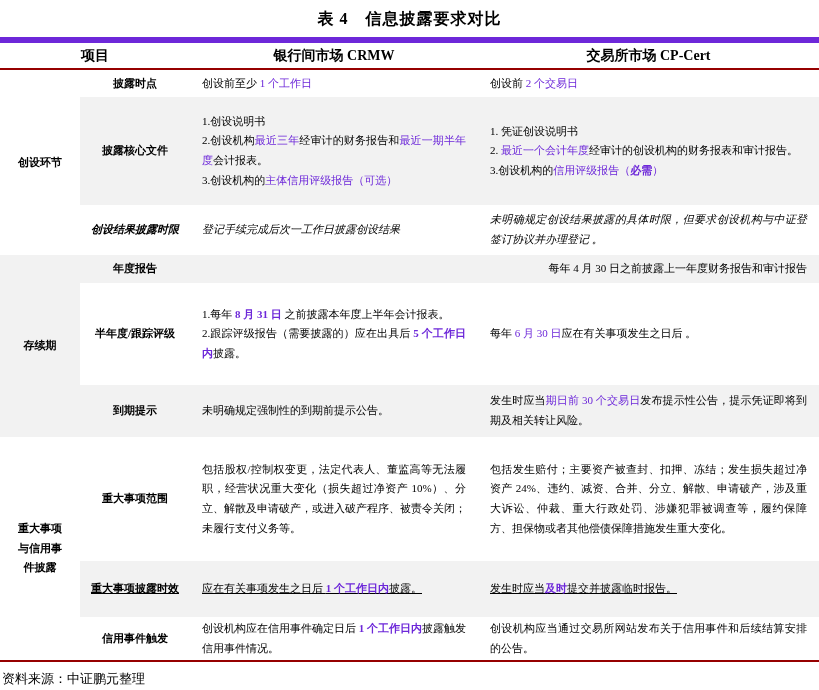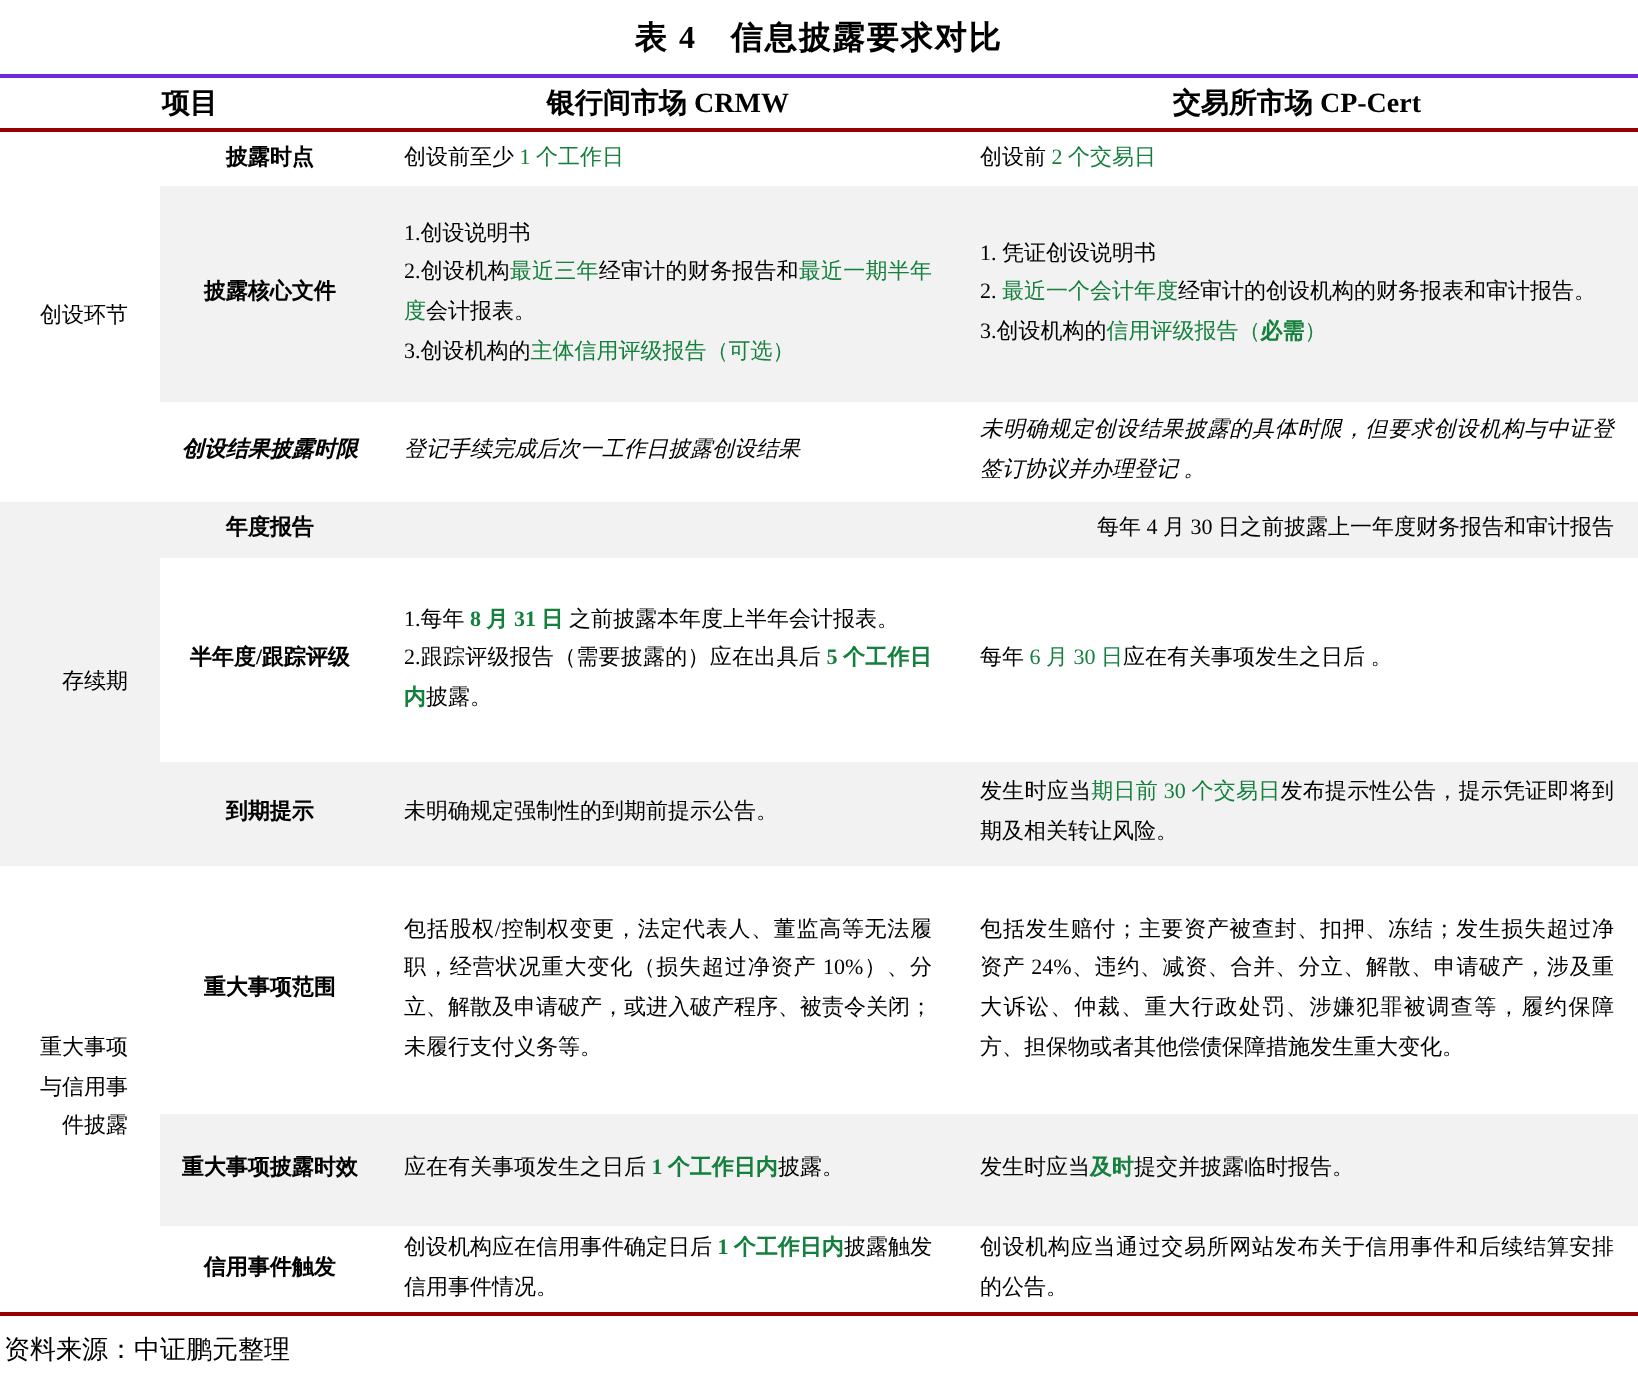--- a/index.html
+++ b/index.html
@@ -6,30 +6,30 @@
   body { width:819px; height:690px; overflow:hidden;
          font-family:"Liberation Serif","DejaVu Serif",serif; }
   .page { position:relative; width:819px; height:690px; }
   .table-title { text-align:center; font-weight:bold; font-size:16px;
                  padding-top:9px; letter-spacing:1px; }
   table { border-collapse:collapse; table-layout:fixed; width:819px; margin-top:7px; }
   col.c-group { width:80px; }
   col.c-label { width:110px; }
   col.c-crmw  { width:288px; }
   col.c-cp    { width:341px; }
-  thead tr { border-top:2px solid #6d28d9; border-bottom:2px solid #960000; }
+  thead tr { border-top:6px solid #6d28d9; border-bottom:2px solid #960000; }
   th { font-size:14px; font-weight:bold; height:25px; text-align:center; padding:0; }
   tbody { border-bottom:2px solid #960000; }
   td { font-size:11px; line-height:1.78; vertical-align:middle; }
-  td.group-cell { text-align:right; font-weight:normal; padding:0 16px; }
+  td.group-cell { text-align:center; font-weight:bold; padding:0 16px; }
   td.label-cell { text-align:center; font-weight:bold; padding:0 6px; }
   td.content-cell { text-align:justify; padding:2px 12px; white-space:pre-line; }
   td.span-cell { text-align:right; white-space:pre-line; padding:2px 12px; }
   .shaded { background:#f2f2f2; }
-  .red { color:#15803d; }
+  .red { color:#6d28d9; }
   .bold { font-weight:bold; }
   .source-note { font-size:13px; padding:8px 2px 0 2px; }
 </style>
 </head>
 <body>
 
 <div class="page">
   <div class="table-title">表 4　信息披露要求对比</div>
 
   <table>
@@ -82,21 +82,21 @@
           <td class="label-cell shaded">到期提示</td>
           <td class="content-cell shaded"><span>未明确规定强制性的到期前提示公告。</span></td>
           <td class="content-cell shaded"><span>发生时应当</span><span class="red">期日前 30 个交易日</span><span>发布提示性公告，提示凭证即将到期及相关转让风险。</span></td>
         </tr>
         <tr style="height: 124px;">
           <td rowspan="3" class="group-cell">重大事项与信用事件披露</td>
           <td class="label-cell">重大事项范围</td>
           <td class="content-cell"><span>包括股权/控制权变更，法定代表人、董监高等无法履职，经营状况重大变化（损失超过净资产 10%）、分立、解散及申请破产，或进入破产程序、被责令关闭；未履行支付义务等。</span></td>
           <td class="content-cell"><span>包括发生赔付；主要资产被查封、扣押、冻结；发生损失超过净资产 24%、违约、减资、合并、分立、解散、申请破产，涉及重大诉讼、仲裁、重大行政处罚、涉嫌犯罪被调查等，履约保障方、担保物或者其他偿债保障措施发生重大变化。</span></td>
         </tr>
-        <tr style="height: 56px;">
+        <tr style="height: 56px; text-decoration: underline;">
           <td class="label-cell shaded">重大事项披露时效</td>
           <td class="content-cell shaded"><span>应在有关事项发生之日后 </span><span class="red bold">1 个工作日内</span><span>披露。</span></td>
           <td class="content-cell shaded"><span>发生时应当</span><span class="red bold">及时</span><span>提交并披露临时报告。</span></td>
         </tr>
         <tr style="height: 43px;">
           <td class="label-cell">信用事件触发</td>
           <td class="content-cell"><span>创设机构应在信用事件确定日后 </span><span class="red bold">1 个工作日内</span><span>披露触发信用事件情况。</span></td>
           <td class="content-cell"><span>创设机构应当通过交易所网站发布关于信用事件和后续结算安排的公告。</span></td>
         </tr>
       </tbody>

